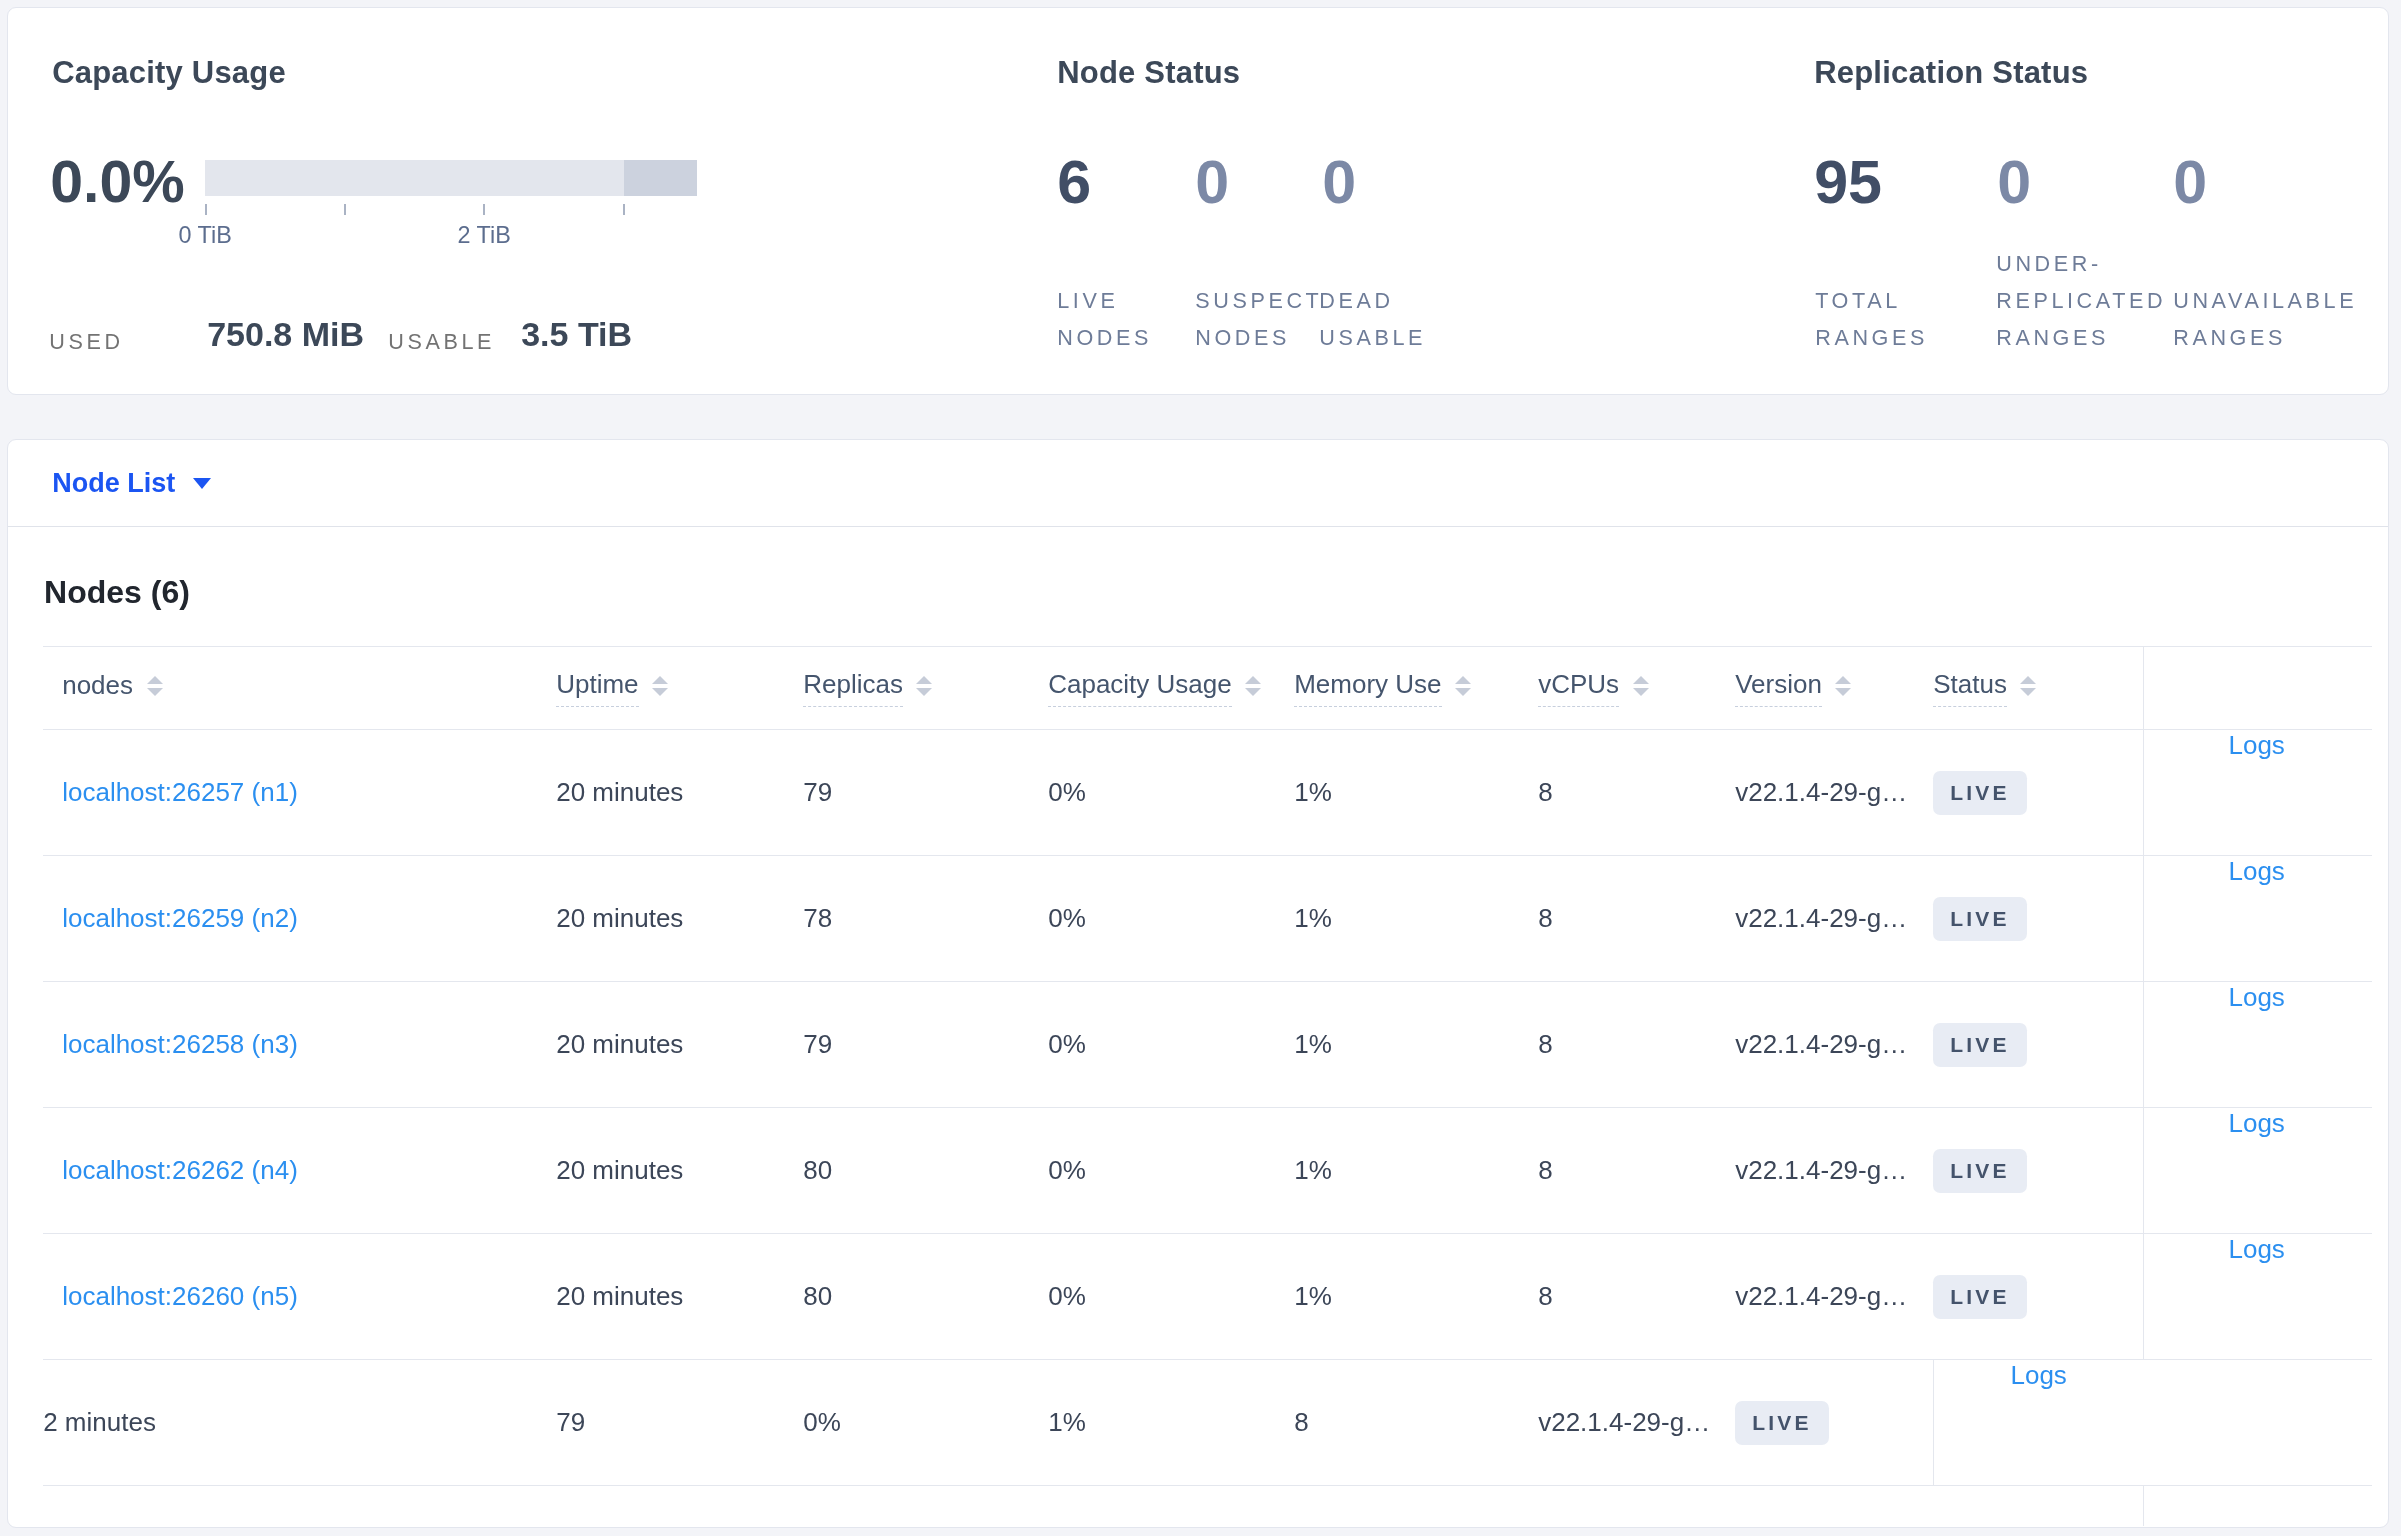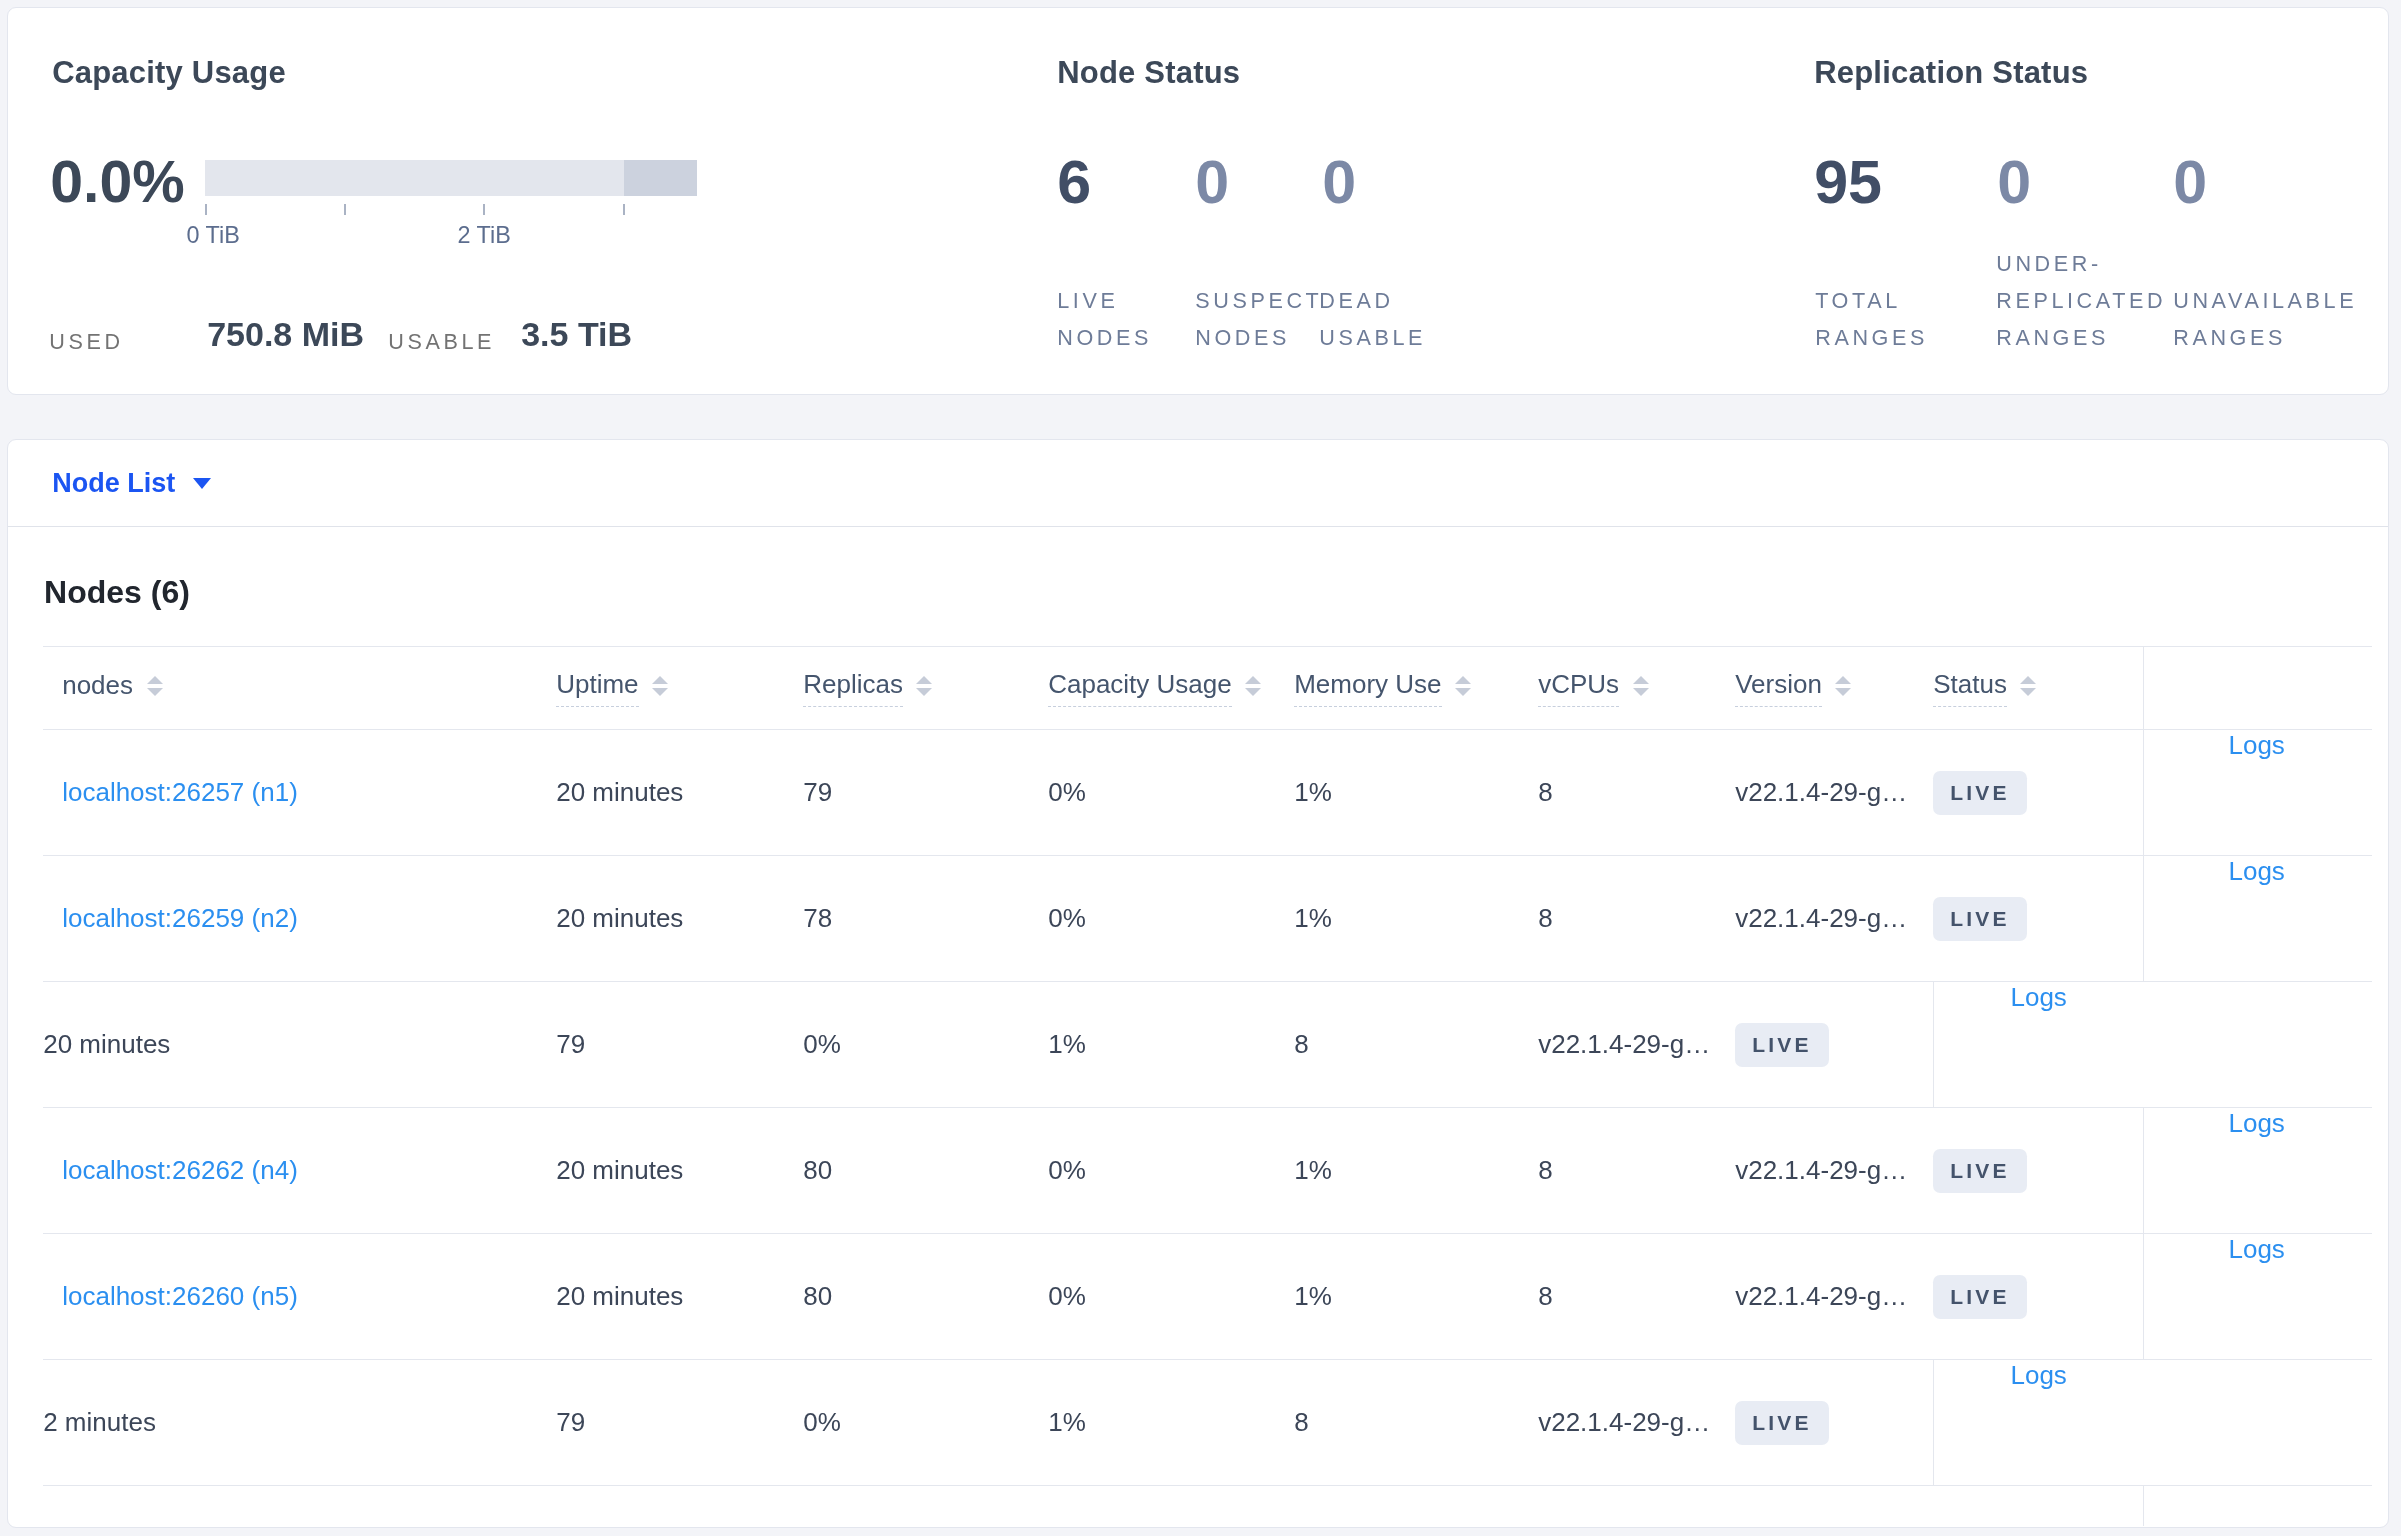--- a/index.html
+++ b/index.html
@@ -95,21 +95,21 @@
 
   <div>
     <div class="sec-title" style="left:44px">Capacity Usage</div>
     <div class="big-num" id="cap-percent">0.0%</div>
     <div id="cap-bar">
       <div id="cap-bar-end"></div>
       <div class="cap-tick" style="left:0"></div>
       <div class="cap-tick" style="left:139px"></div>
       <div class="cap-tick" style="left:278px"></div>
       <div class="cap-tick" style="left:418px"></div>
-      <div class="cap-tick-label" style="left:8px">0 TiB</div>
+      <div class="cap-tick-label" style="left:0">0 TiB</div>
       <div class="cap-tick-label" style="left:279px">2 TiB</div>
     </div>
     <span class="cap-kv-label" style="left:41px">USED</span>
     <span class="cap-kv-value" style="left:199px">750.8 MiB</span>
     <span class="cap-kv-label" style="left:380px">USABLE</span>
     <span class="cap-kv-value" style="left:513px">3.5 TiB</span>
   </div>
 
   <div>
     <div class="sec-title" style="left:1049px">Node Status</div>
@@ -235,20 +235,21 @@
         <div class="cell">1%</div>
         <div class="cell">8</div>
         <div class="cell">v22.1.4-29-g…</div>
         <div class="cell"><span class="status-badge">LIVE</span></div>
         <div class="cell pin">
             <a class="logs-link">Logs</a>
           </div>
       </div>
 
       <div class="grid-row data">
+        <div class="cell first"><a class="node-link">localhost:26258 (n3)</a></div>
         <div class="cell">20 minutes</div>
         <div class="cell">79</div>
         <div class="cell">0%</div>
         <div class="cell">1%</div>
         <div class="cell">8</div>
         <div class="cell">v22.1.4-29-g…</div>
         <div class="cell"><span class="status-badge">LIVE</span></div>
         <div class="cell pin">
             <a class="logs-link">Logs</a>
           </div>

